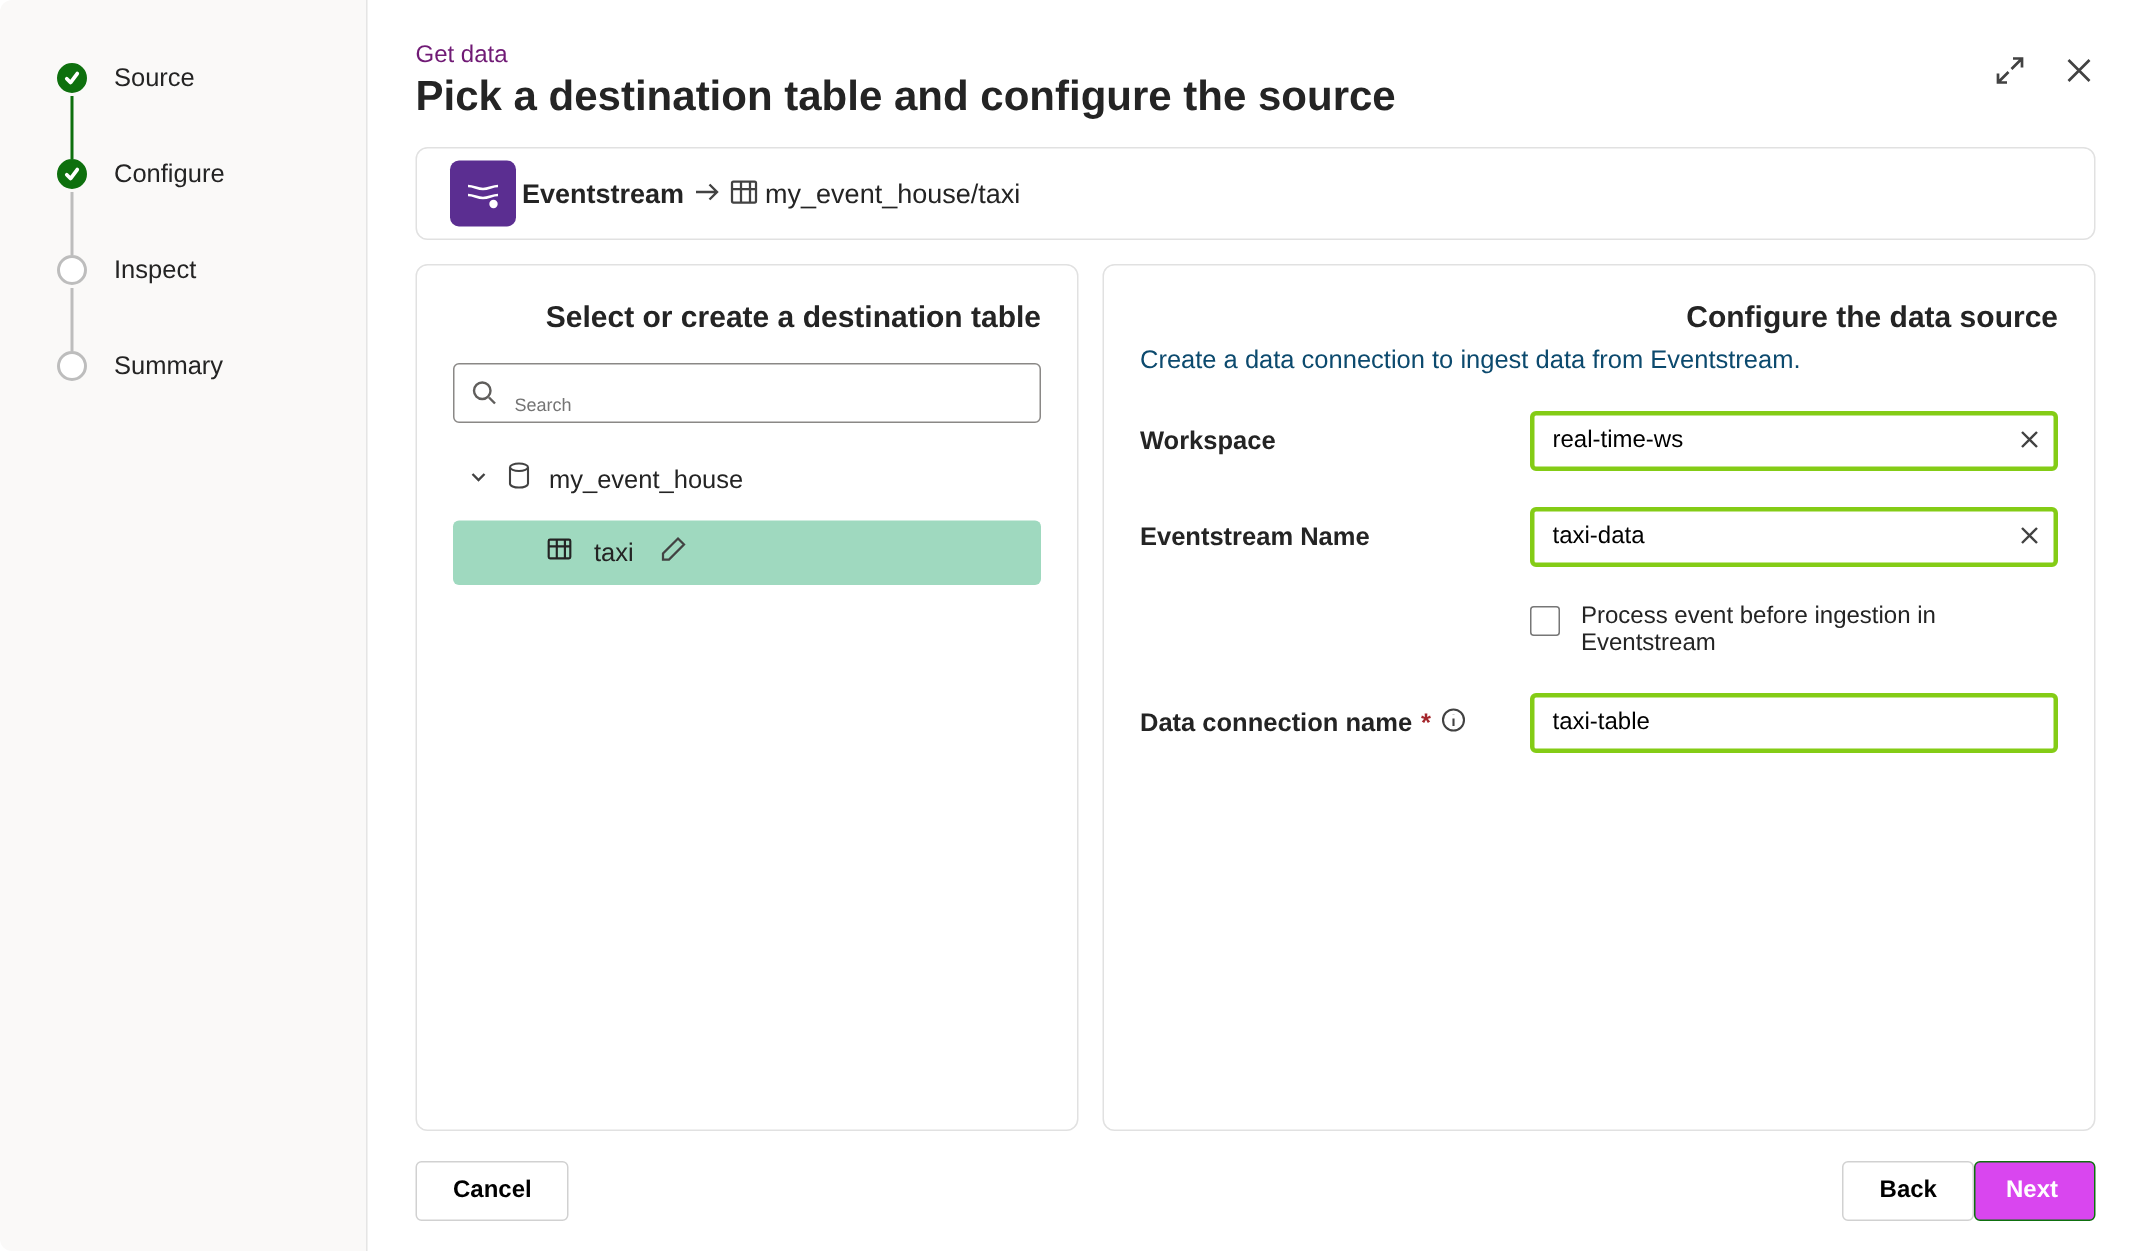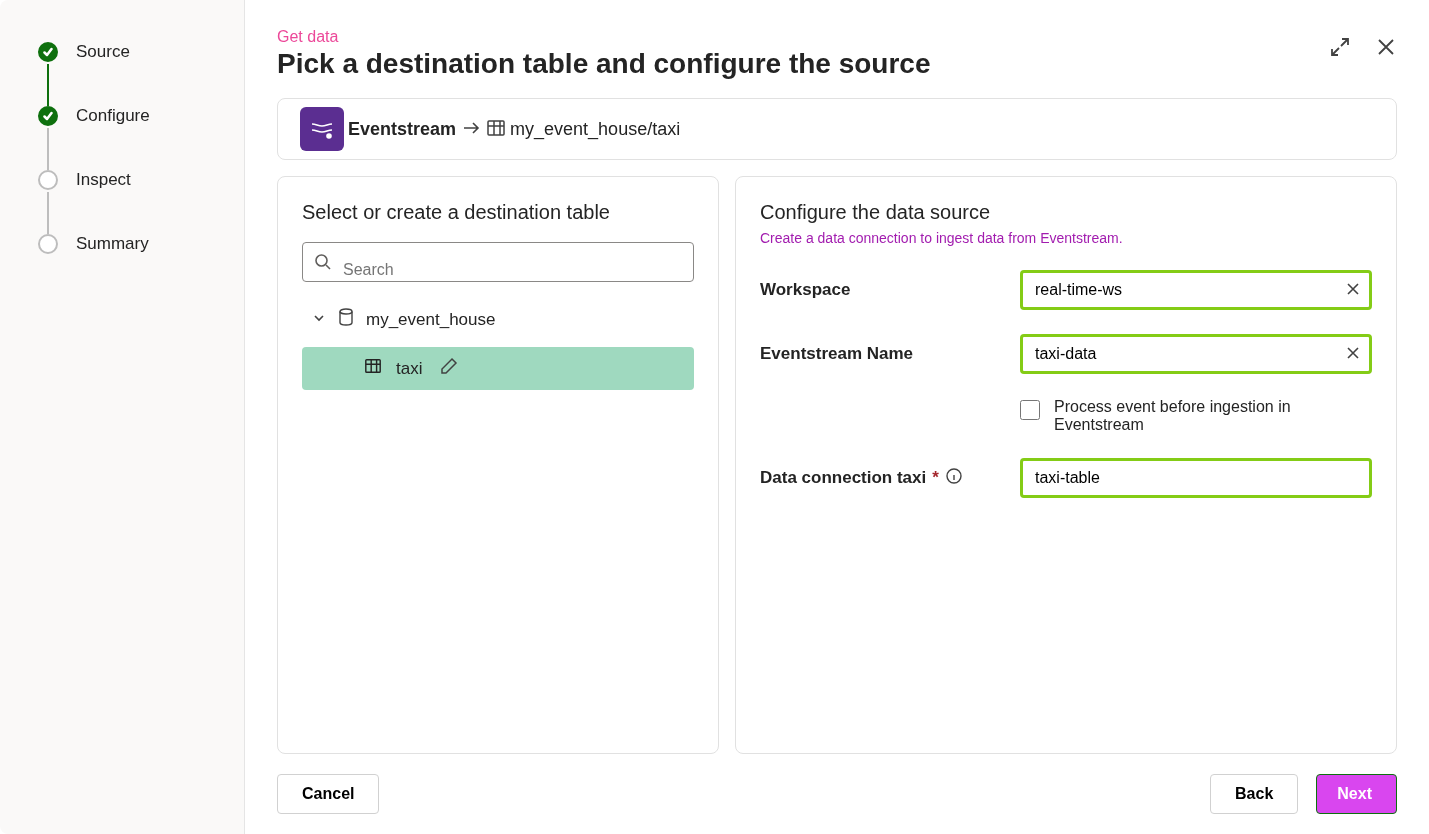--- a/index.html
+++ b/index.html
@@ -85,21 +85,21 @@
       padding: 28px 32px 0 32px;
       position: relative;
     }
     .header-row {
       display: flex;
       justify-content: space-between;
       align-items: flex-start;
     }
     .titles .subtitle {
       font-size: 16px;
-      color: #ec4899;
+      color: #701a75;
       margin-bottom: 2px;
     }
     .titles .title {
       font-size: 28px;
       font-weight: 600;
       color: #242424;
     }
     .header-icons {
       display: flex;
       gap: 24px;
@@ -159,40 +159,41 @@
       flex-direction: column;
     }
     .panel-left {
       width: 442px;
     }
     .panel-right {
       flex: 1;
     }
     .panel-title {
       font-size: 20px;
-      font-weight: 400;
+      font-weight: 700;
       margin-bottom: 18px;
+      text-align: right;
     }
     .panel-sub {
-      font-size: 14px;
-      color: #a21caf;
+      font-size: 17px;
+      color: #0c4a6e;
       margin-top: -12px;
       margin-bottom: 24px;
     }
     .search-box {
       position: relative;
       margin-bottom: 20px;
     }
     .search-box input {
       width: 100%;
       height: 40px;
       border: 1px solid #8a8886;
       border-radius: 4px;
       padding: 16px 12px 0 40px;
-      font-size: 16px;
+      font-size: 12px;
       outline: none;
     }
     .search-box .search-icon {
       position: absolute;
       left: 12px;
       top: 11px;
       color: #605e5c;
     }
     .tree-db {
       display: flex;
@@ -299,21 +300,21 @@
       background: #fff;
     }
     .btn-primary {
       background: #d946ef;
       border-color: #0e700e;
       color: #fff;
       padding-left: 20px;
     }
     .footer-right {
       display: flex;
-      gap: 18px;
+      gap: 0;
     }
   </style>
 </head>
 <body>
 
 <div class="dialog">
 
   <div class="stepper">
     <div class="step done">
       <span class="dot">
@@ -458,21 +459,21 @@
           </div>
         </div>
 
         <div class="checkbox-row">
           <input type="checkbox" id="proc" style="">
           <label for="proc">Process event before ingestion in Eventstream</label>
         </div>
 
         <div class="form-row">
           <div class="form-label">
-            <span>Data connection taxi</span>
+            <span>Data connection name</span>
             <span class="required">*</span>
             <span class="info-icon">
               <svg width="18" height="18" viewBox="0 0 18 18" fill="none" stroke="currentColor" stroke-width="1.4">
                   <circle cx="9" cy="9" r="7"></circle>
                   <path d="M9 8v5M9 5.2v.1"></path>
                 </svg>
             </span>
           </div>
           <div class="form-input-wrap">
             <input class="form-input" type="text" value="taxi-table" style="">

